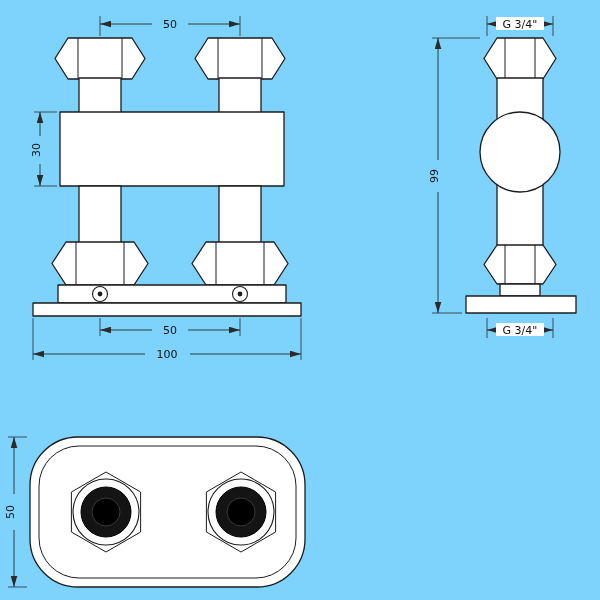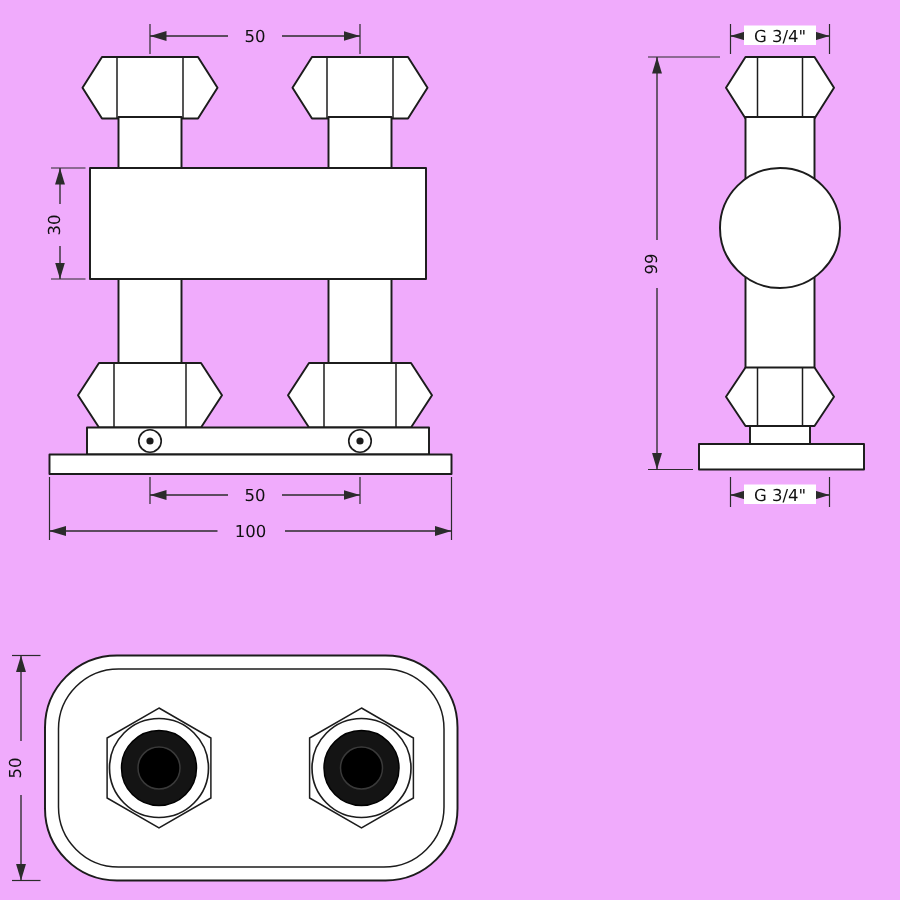--- a/index.html
+++ b/index.html
@@ -1,19 +1,19 @@
 <!DOCTYPE html>
 <html><head>
 <meta charset="utf-8">
 <style>
   html,body{
     margin:0;padding:0;background:#ffffff;
     font-family:"DejaVu Sans", sans-serif;
   }
-  .stage{width:600px;height:600px;position:relative;background:#f0abfc;}
+  .stage{width:600px;height:600px;position:relative;background:#7dd3fc;}
   svg{display:block;}
   .part{fill:#ffffff;stroke:#1c1c1c;stroke-width:1.3;stroke-linejoin:round;}
   .facet{stroke:#1c1c1c;stroke-width:1;fill:none;}
   .dimline{stroke:#2b2b2b;stroke-width:0.9;fill:none;}
   .extline{stroke:#2b2b2b;stroke-width:0.8;fill:none;}
   .dimtext{font-family:"DejaVu Sans", sans-serif;font-size:11px;fill:#111;}
   .screw-outer{fill:#ffffff;stroke:#1c1c1c;stroke-width:1.1;}
   .screw-dot{fill:#1c1c1c;stroke:none;}
   .port-ring{fill:none;stroke:#1c1c1c;stroke-width:1.1;}
   .port-black{fill:#141414;stroke:#000;stroke-width:1;}

